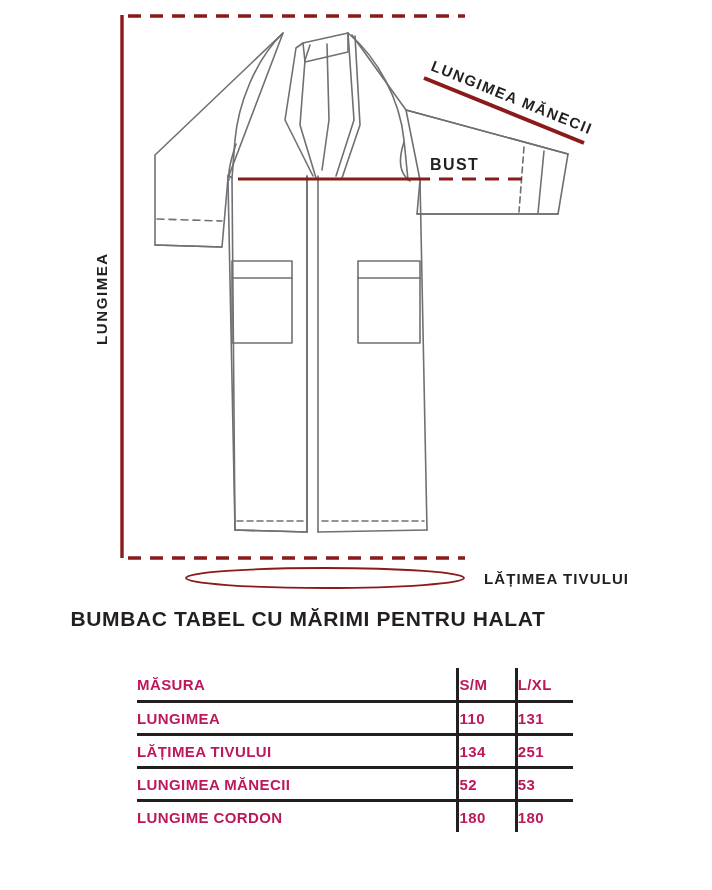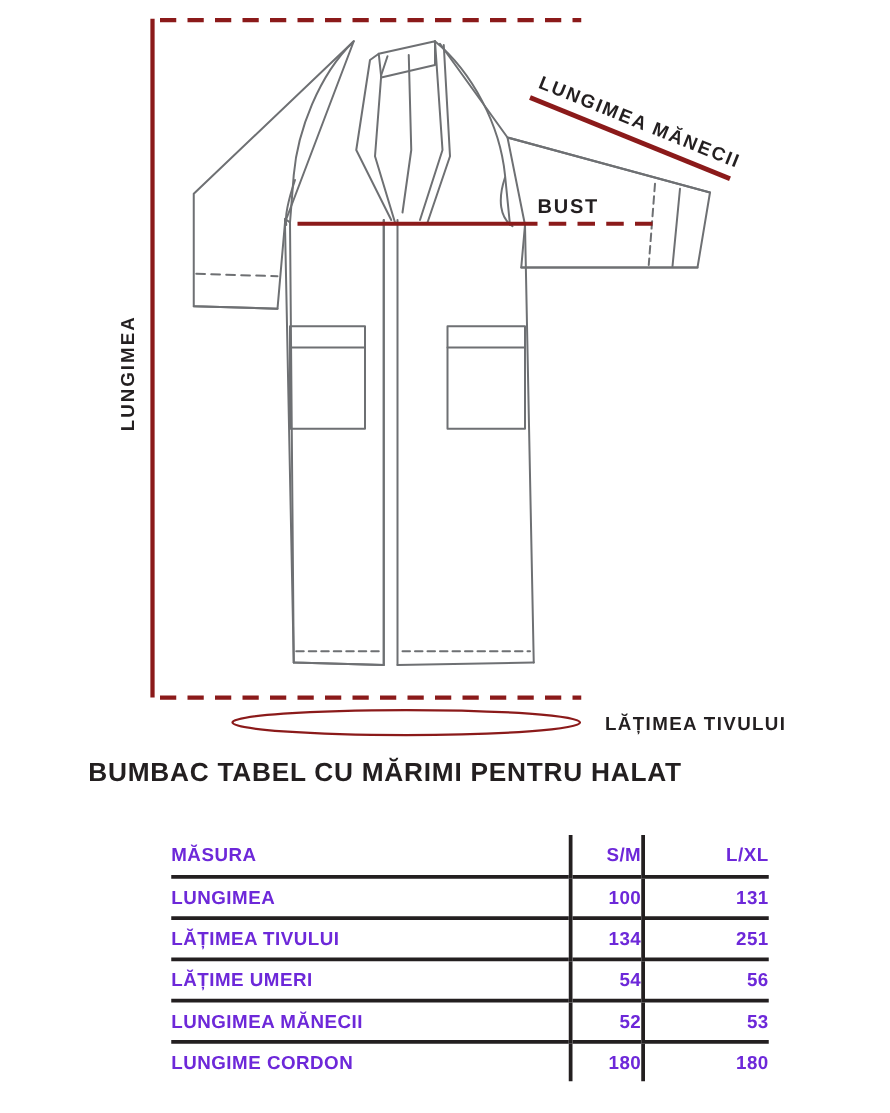--- a/index.html
+++ b/index.html
@@ -47,40 +47,39 @@
   }
   table.size-table {
     border-collapse: collapse;
     width: 436px;
     table-layout: fixed;
   }
   table.size-table td {
     font-size: 15px;
     font-weight: bold;
     letter-spacing: 0.4px;
-    color: #6d28d9;
+    color: #be185d;
     padding: 0;
     height: 30px;
     vertical-align: middle;
   }
   td.measure-cell {
     text-align: left;
     padding-left: 10px;
     width: 318px;
   }
   td.val-cell {
-    text-align: right;
+    text-align: left;
     width: 55px;
   }
   td.val-cell.first-val {
     border-left: 3px solid #231f20;
   }
   td.val-cell.second-val {
     border-left: 3px solid #231f20;
-    padding-left: 44px;
   }
   tr.hdr-row td {
     height: 32px;
   }
   tr.body-row {
     border-top: 3px solid #231f20;
   }
   tr.body-row td {
     border-top: 3px solid #231f20;
   }
@@ -179,36 +178,31 @@
     <table class="size-table">
       <tbody>
         <tr class="hdr-row">
           <td class="measure-cell">MĂSURA</td>
           <td class="val-cell first-val">S/M</td>
           <td class="val-cell second-val">L/XL</td>
         </tr>
 
         <tr class="body-row">
           <td class="measure-cell">LUNGIMEA</td>
-          <td class="val-cell first-val">100</td>
+          <td class="val-cell first-val">110</td>
           <td class="val-cell second-val">131</td>
         </tr>
 
 
         <tr class="body-row">
           <td class="measure-cell">LĂȚIMEA TIVULUI</td>
           <td class="val-cell first-val">134</td>
           <td class="val-cell second-val">251</td>
         </tr>
 
-        <tr class="body-row">
-          <td class="measure-cell">LĂȚIME UMERI</td>
-          <td class="val-cell first-val">54</td>
-          <td class="val-cell second-val">56</td>
-        </tr>
 
         <tr class="body-row">
           <td class="measure-cell">LUNGIMEA MĂNECII</td>
           <td class="val-cell first-val">52</td>
           <td class="val-cell second-val">53</td>
         </tr>
 
         <tr class="body-row">
           <td class="measure-cell">LUNGIME CORDON</td>
           <td class="val-cell first-val">180</td>

